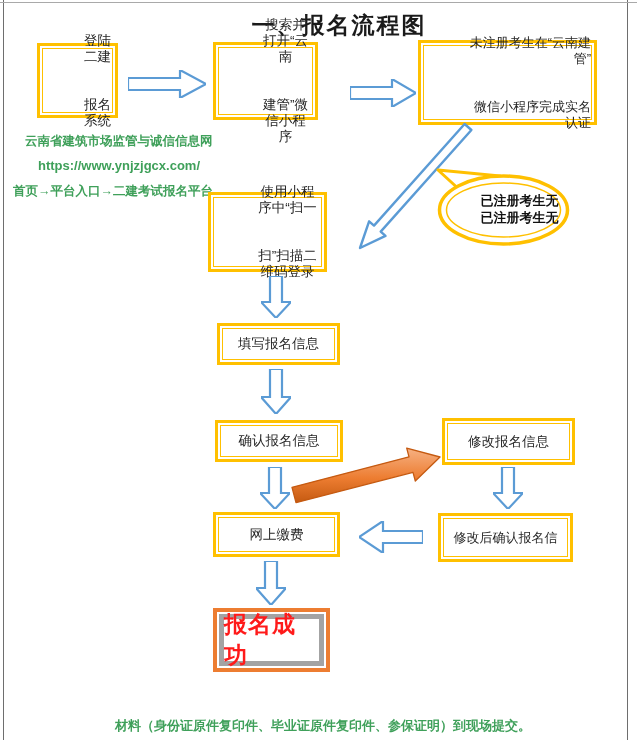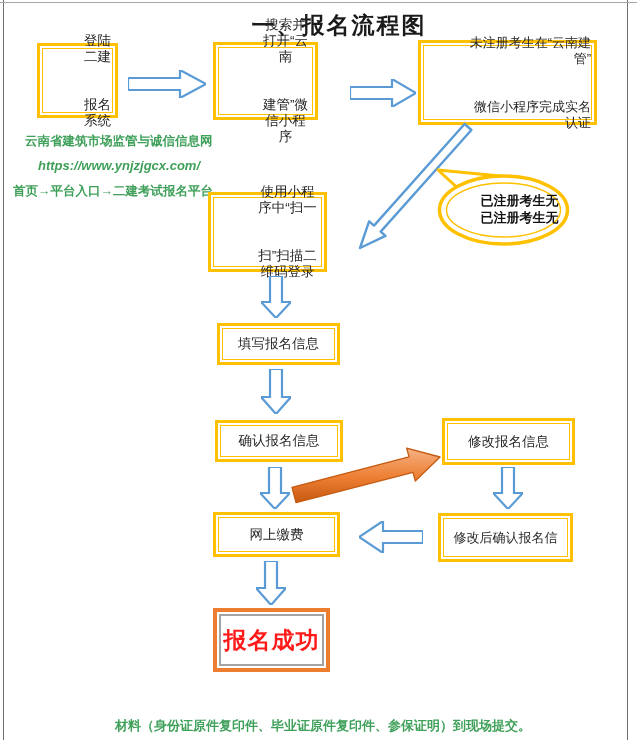--- a/index.html
+++ b/index.html
@@ -13,21 +13,21 @@
   .title{position:absolute;left:0;top:10px;width:630px;text-align:center;
          font-size:23px;font-weight:700;color:#1a1a1a;letter-spacing:2px;padding-left:24px;}
   
   .ybox{position:absolute;border:3px solid #FFC000;background:#fff;box-sizing:border-box;}
   .ybox .inner{position:absolute;inset:2px;border:1px solid #FFC000;
                display:flex;flex-direction:column;align-items:center;justify-content:center;
                text-align:center;font-size:13.5px;color:#262626;line-height:16px;}
   .ybox.gap2 .inner{gap:32px;padding-left:40px;}
   
   .obox{position:absolute;border:4px solid #ED7D31;background:#fff;box-sizing:border-box;}
-  .obox .inner{position:absolute;inset:2px;border:2px solid #a3a3a3;
+  .obox .inner{position:absolute;inset:2px;border:5px solid #a3a3a3;
                display:flex;align-items:center;justify-content:center;
                font-size:23px;font-weight:700;color:#FF1A1A;letter-spacing:1px;}
   
   .green{position:absolute;color:#3FA05A;font-weight:700;font-size:12.5px;white-space:nowrap;}
   .green.url{font-size:13px;}
   
   .callout-text{position:absolute;text-align:center;font-weight:700;font-size:13px;
                 line-height:17px;color:#111;padding-left:16px;}
   svg{display:block;}
 </style>
@@ -57,21 +57,21 @@
   </div>
 
   <div class="ybox gap2" style="left:418px;top:40px;width:179px;height:85px;">
     <div class="inner" style="font-size:13px;text-align:right;">
       <span>未注册考生在“云南建管”</span>
       <span>微信小程序完成实名认证</span>
     </div>
   </div>
 
   <div class="green" style="left:25px;top:133px;">云南省建筑市场监管与诚信信息网</div>
-  <div class="green url" style="left:38px;top:158px;font-style:italic;">https://www.ynjzjgcx.com/</div>
+  <div class="green url" style="left:38px;top:158px;">https://www.ynjzjgcx.com/</div>
   <div class="green" style="left:13px;top:183px;">首页→平台入口→二建考试报名平台</div>
 
   <div class="ybox gap2" style="left:208px;top:192px;width:119px;height:80px;">
     <div class="inner">
       <span>使用小程序中“扫一</span>
       <span>扫”扫描二维码登录</span>
     </div>
   </div>
 
   <div class="ybox" style="left:217px;top:323px;width:123px;height:42px;">

